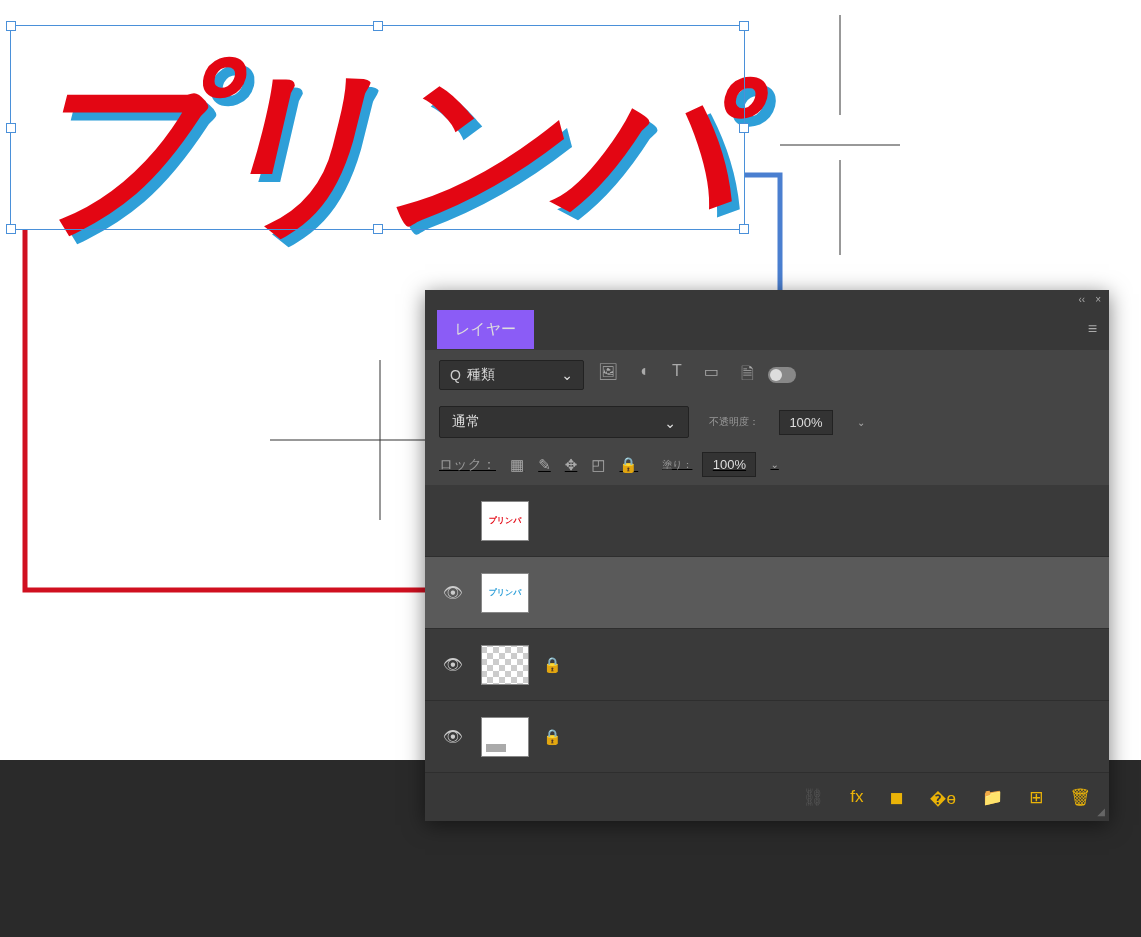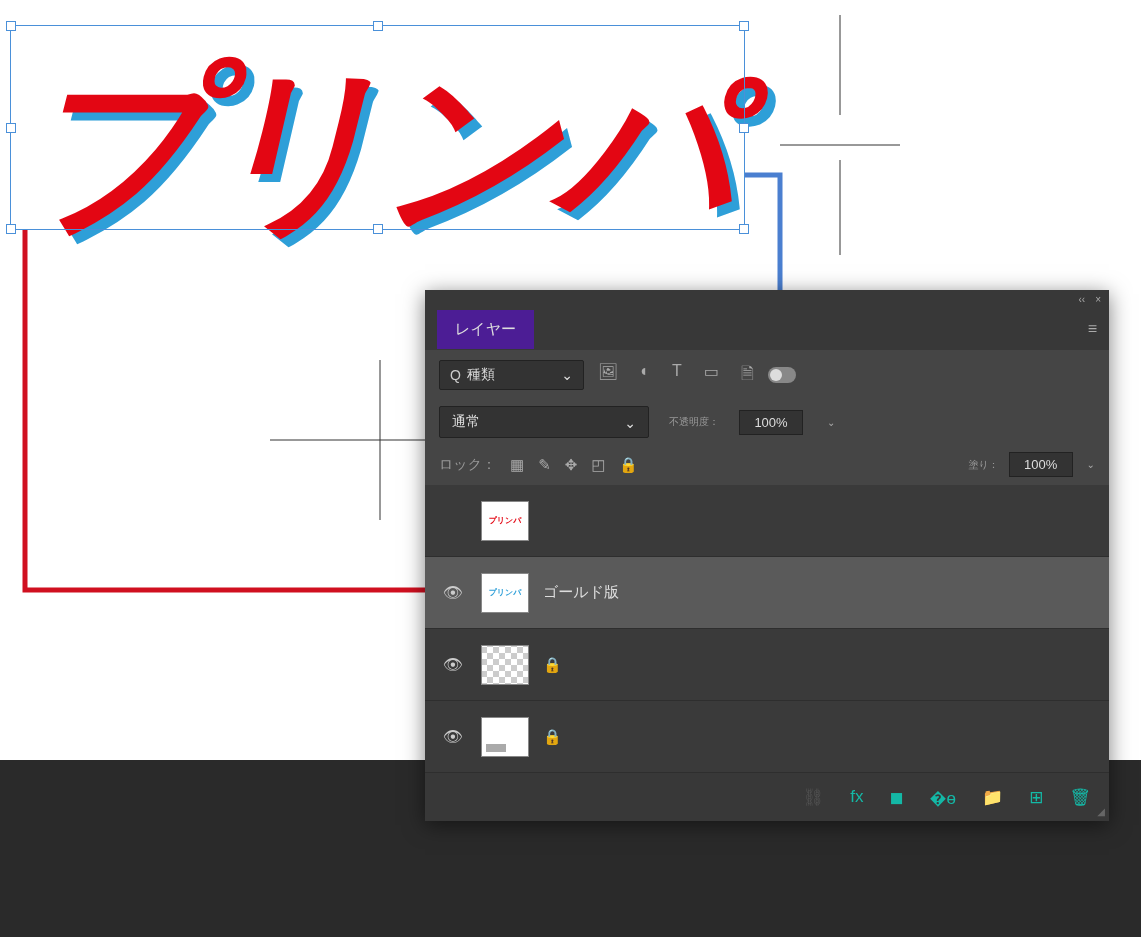--- a/index.html
+++ b/index.html
@@ -23,59 +23,59 @@
 .crop-bl { left: 270px; top: 360px; }
 
 .arrow-red { position: absolute; }
 .arrow-blue { position: absolute; }
 
 .layers-panel { position: absolute; left: 425px; top: 290px; width: 684px; background: #454545; box-shadow: 0 4px 20px rgba(0,0,0,0.5); }
 .panel-header { height: 18px; background: #383838; display: flex; justify-content: flex-end; align-items: center; padding: 0 8px; gap: 10px; }
 .panel-header-icon { color: #aaa; font-size: 10px; cursor: pointer; }
 
 .tab-bar { height: 42px; background: #383838; display: flex; align-items: center; padding: 0 12px; justify-content: space-between; }
-.tab-active { background: #4c1d95; padding: 10px 18px; color: #ddd; font-size: 15px; }
+.tab-active { background: #8b5cf6; padding: 10px 18px; color: #ddd; font-size: 15px; }
 .menu-icon { color: #aaa; font-size: 16px; cursor: pointer; }
 
 .filter-row { display: flex; align-items: center; padding: 10px 14px; gap: 14px; }
 .filter-select { background: #333; border: 1px solid #222; color: #ddd; padding: 5px 10px; font-size: 14px; display: flex; align-items: center; gap: 8px; width: 145px; justify-content: space-between; border-radius: 2px; }
 .search-icon { color: #ccc; }
 .filter-icons { display: flex; gap: 22px; }
 .filter-icon { color: #aaa; font-size: 16px; }
 .pill-toggle { width: 28px; height: 16px; background: #888; border-radius: 8px; position: relative; }
 .pill-toggle::after { content: ''; position: absolute; width: 12px; height: 12px; background: #ddd; border-radius: 50%; top: 2px; left: 2px; }
 
 .blend-row { display: flex; align-items: center; padding: 6px 14px; gap: 20px; }
-.blend-select { background: #333; border: 1px solid #222; color: #ddd; padding: 6px 12px; font-size: 14px; display: flex; align-items: flex-end; width: 210px; justify-content: space-between; border-radius: 2px; }
+.blend-select { background: #333; border: 1px solid #222; color: #ddd; padding: 6px 12px; font-size: 14px; display: flex; align-items: flex-end; width: 250px; justify-content: space-between; border-radius: 2px; }
 .opacity-label { color: #999; font-size: 10px; }
-.value-box { background: #333; border: 1px solid #222; color: #ddd; padding: 4px 8px; font-size: 13px; width: 64px; text-align: center; }
+.value-box { background: #333; border: 1px solid #222; color: #ddd; padding: 4px 8px; font-size: 13px; width: 54px; text-align: center; }
 .dropdown-caret { color: #aaa; font-size: 10px; margin-left: 4px; }
 
-.lock-row { display: flex; align-items: center; padding: 8px 14px; gap: 0; justify-content: space-between; }
+.lock-row { display: flex; align-items: center; padding: 8px 14px; gap: 0; justify-content: flex-start; text-decoration: underline; }
 .lock-left { display: flex; align-items: center; gap: 14px; }
 .lock-label { color: #999; font-size: 14px; }
 .lock-icon { color: #aaa; font-size: 15px; }
-.fill-right { display: flex; align-items: center; gap: 10px; }
+.fill-right { display: flex; align-items: center; gap: 10px; margin-left: 24px; }
 
 .layer-list { background: #3a3a3a; }
 .layer-row { display: flex; align-items: center; height: 72px; border-bottom: 1px solid #2e2e2e; padding: 0 14px; gap: 14px; }
 .layer-row.selected { background: #5a5a5a; }
 .eye-col { width: 28px; text-align: center; }
 .eye-icon { color: #ccc; font-size: 16px; }
 .thumb { width: 48px; height: 40px; background: #fff; border: 1px solid #888; display: flex; align-items: center; justify-content: center; font-size: 8px; font-weight: bold; }
 .thumb-red { color: #e30613; }
 .thumb-blue { color: #2e9fd8; }
 .thumb-checker { background: repeating-conic-gradient(#ccc 0% 25%, #fff 0% 50%) 50% / 12px 12px; }
 .thumb-note { background: #fff; position: relative; }
 .thumb-note::before { content: ''; position: absolute; bottom: 4px; left: 4px; width: 20px; height: 8px; background: #aaa; }
 .layer-name { color: #ddd; font-size: 15px; flex: 1; }
 .lock-indicator { color: #ccc; font-size: 15px; }
 
 .panel-footer { height: 48px; background: #383838; display: flex; align-items: center; justify-content: flex-end; padding: 0 18px; gap: 26px; }
-.footer-icon { color: #14b8a6; font-size: 17px; cursor: pointer; }
+.footer-icon { color: #eab308; font-size: 17px; cursor: pointer; }
 .footer-icon.disabled { color: #555; }
 .resize-grip { position: absolute; right: 4px; bottom: 4px; color: #666; font-size: 10px; }
 
 svg { display: block; }
 </style>
 </head>
 <body>
 
 <div class="canvas-area">
 
@@ -179,21 +179,20 @@
   <div class="layer-list">
 
     <div class="layer-row">
       <div class="eye-col"></div>
       <div class="thumb thumb-red">プリンパ</div>
     </div>
 
     <div class="layer-row selected">
       <div class="eye-col"><span class="eye-icon">👁</span></div>
       <div class="thumb thumb-blue">プリンパ</div>
-      <span class="layer-name">ゴールド版</span>
     </div>
 
     <div class="layer-row">
       <div class="eye-col"><span class="eye-icon">👁</span></div>
       <div class="thumb thumb-checker"></div>
       <span class="lock-indicator">🔒</span>
     </div>
 
     <div class="layer-row">
       <div class="eye-col"><span class="eye-icon">👁</span></div>

